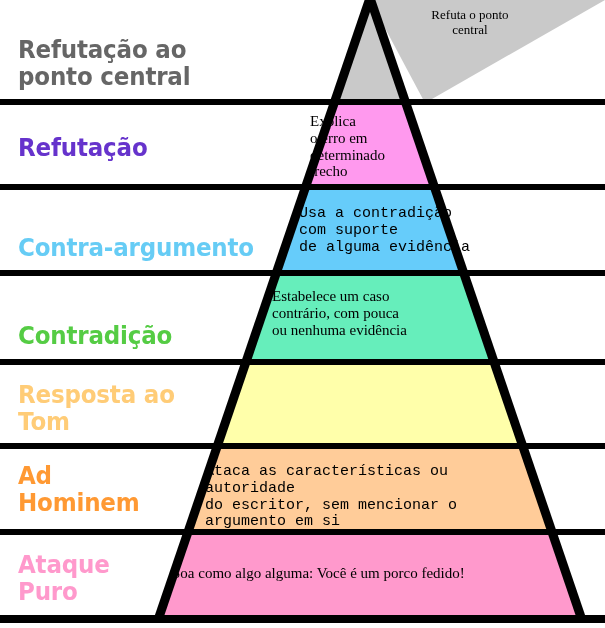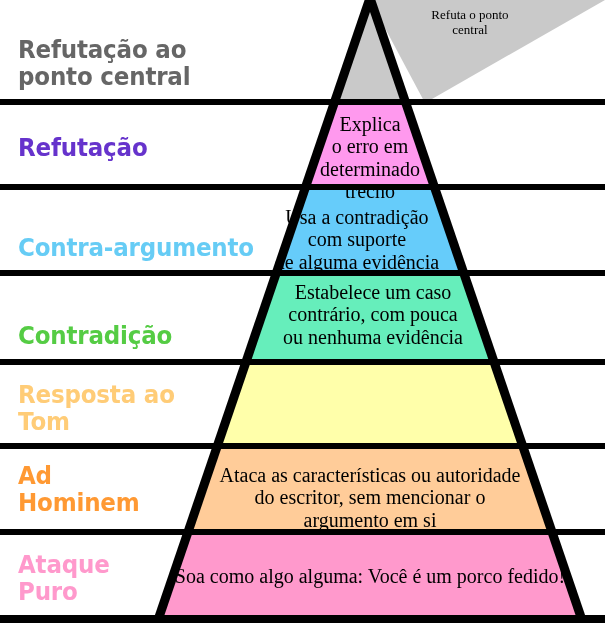--- a/index.html
+++ b/index.html
@@ -34,24 +34,24 @@
     line-height: 1.08;
     letter-spacing: -0.2px;
     text-rendering: optimizeLegibility;
     white-space: pre-line;
     transform: scaleX(0.92);
     transform-origin: left center;
   }
   .tier-desc {
     position: absolute;
     font-family: "Liberation Serif", "DejaVu Serif", serif;
-    font-size: 20px;
+    font-size: 15px;
     line-height: 1.12;
     color: #000000;
-    text-align: center;
+    text-align: left;
     white-space: pre-line;
   }
   .callout-desc {
     position: absolute;
     font-family: "Liberation Serif", "DejaVu Serif", serif;
     font-size: 13px;
     line-height: 1.12;
     color: #000000;
     text-align: center;
     white-space: pre-line;
@@ -97,24 +97,24 @@
 Hominem</div>
   <div class="tier-label" style="top: 551px; color: rgb(255, 153, 204);">Ataque
 Puro</div>
 
   <div class="callout-desc" style="left:380px; top:8px; width:180px;">Refuta o ponto
 central</div>
   <div class="tier-desc" style="left:310px; top:113px; width:120px;">Explica
 o erro em
 determinado
 trecho</div>
-  <div class="tier-desc" style="left:269px; top:206px; width:176px;">Usa a contradição
+  <div class="tier-desc" style="left:299px; top:206px; width:176px;font-family:Liberation Mono, monospace;">Usa a contradição
 com suporte
 de alguma evidência</div>
-  <div class="tier-desc" style="left:272px; top:281px; width:202px;">Estabelece um caso
+  <div class="tier-desc" style="left:272px; top:288px; width:202px;">Estabelece um caso
 contrário, com pouca
 ou nenhuma evidência</div>
-  <div class="tier-desc" style="left:205px; top:464px; width:330px;">Ataca as características ou autoridade
+  <div class="tier-desc" style="left:205px; top:464px; width:330px;font-family:Liberation Mono, monospace;">Ataca as características ou autoridade
 do escritor, sem mencionar o
 argumento em si</div>
   <div class="tier-desc" style="left:172px; top:565px; width:396px;">Soa como algo alguma: Você é um porco fedido!</div>
 
 </div>
 
 </body></html>

